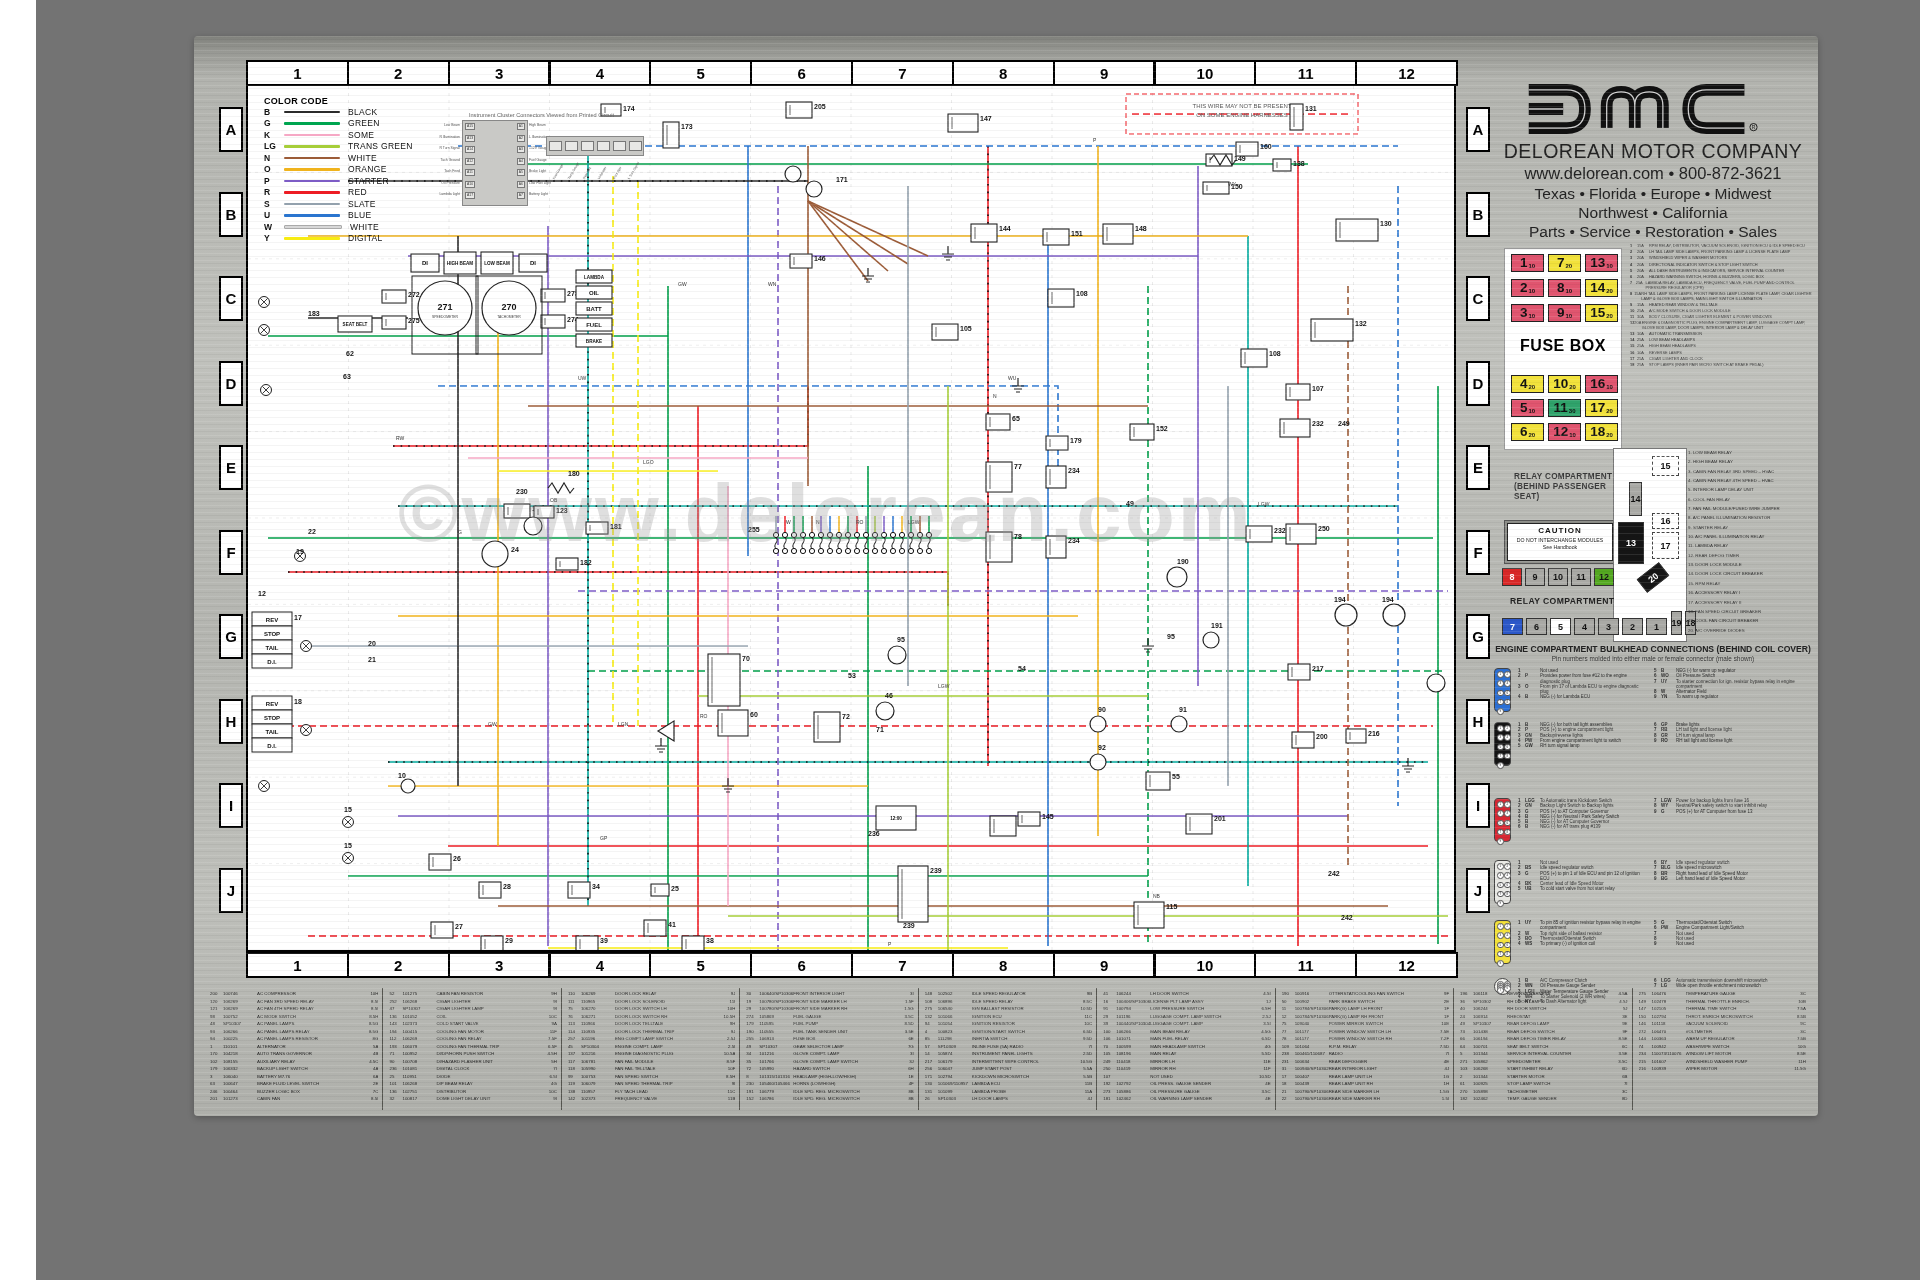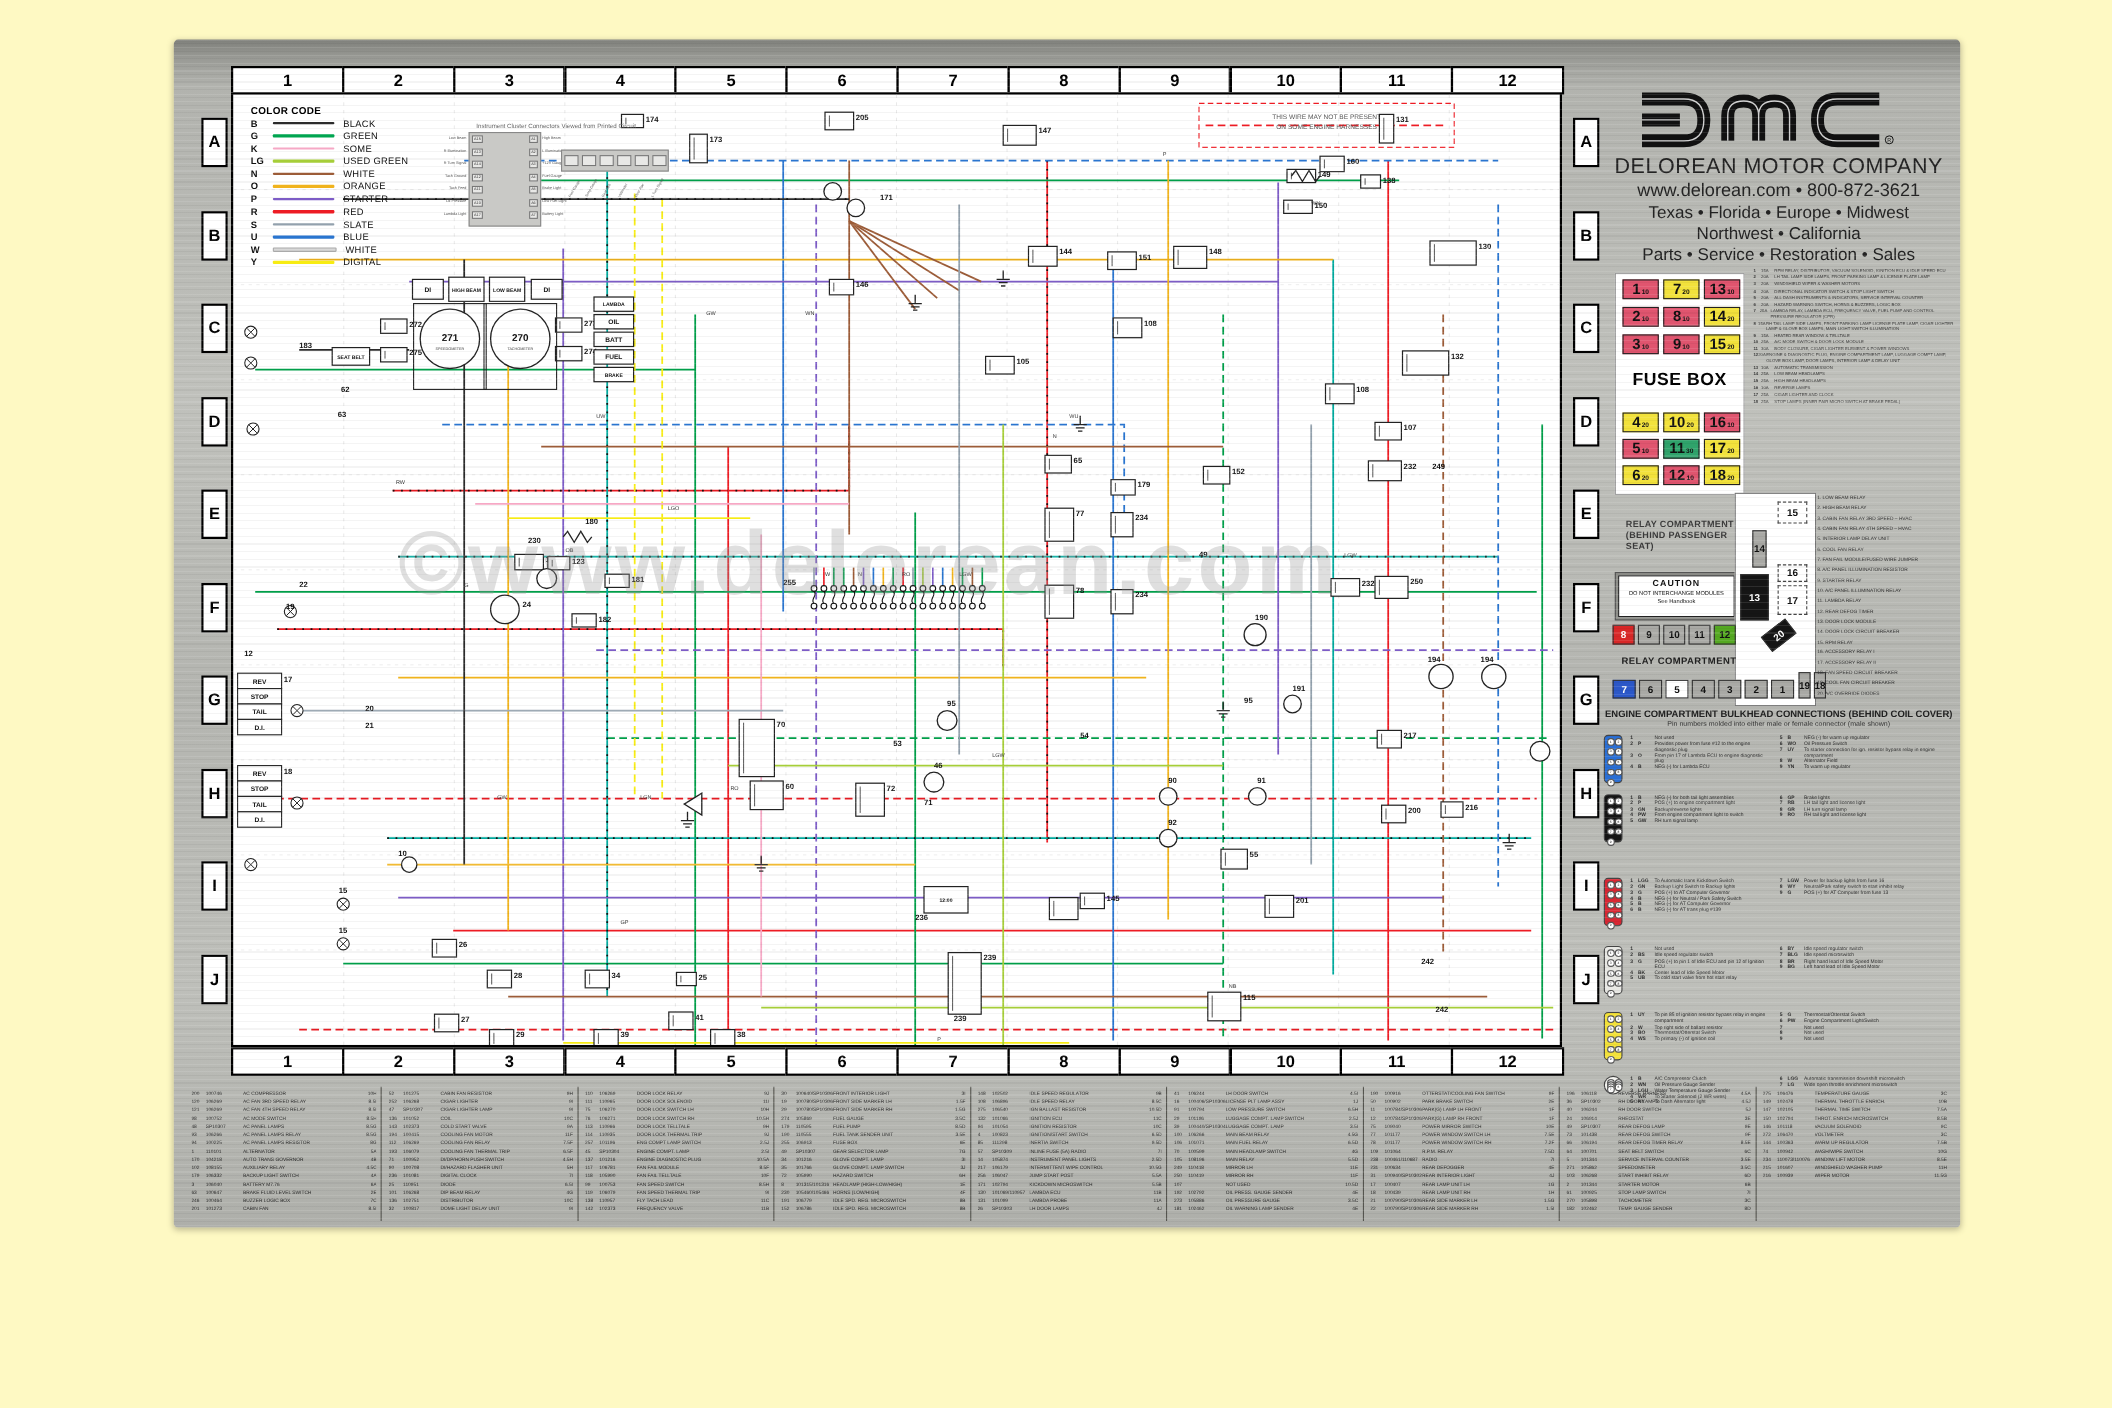--- a/index.html
+++ b/index.html
@@ -1,17 +1,17 @@
 <!DOCTYPE html>
 <html><head>
 <meta charset="utf-8">
 <style>
   html,body{margin:0;padding:0;background:#fff;width:1920px;height:1280px;position:relative;
     font-family:"Liberation Sans",sans-serif;-webkit-font-smoothing:antialiased;}
-  #page{position:absolute;inset:0;overflow:hidden;background:#fef9c3;}
+  #page{position:absolute;inset:0;overflow:hidden;background:#737373;margin-left:36px;}
   
   #poster{position:absolute;left:158px;top:36px;width:1624px;height:1080px;
     background:linear-gradient(180deg,#7f807b 0,#989994 16px,#b2b3ae 42px,#c0c1bc 30%,#b4b5b0 55%,#bebfba 80%,#aeafaa 100%);
     border-radius:4px;box-shadow:0 2px 6px rgba(0,0,0,.25);}
   #poster:after{content:"";position:absolute;inset:0;pointer-events:none;border-radius:4px;
     background:repeating-linear-gradient(180deg,rgba(255,255,255,.10) 0 1px,rgba(0,0,0,0) 1px 3px,rgba(0,0,0,.045) 3px 4px,rgba(0,0,0,0) 4px 7px);}
   
   .gcell{position:absolute;background:#fff;border:2px solid #000;box-sizing:border-box;
     display:flex;align-items:center;justify-content:center;font-weight:bold;font-size:15px;color:#000;}
   #field{position:absolute;left:52px;top:48px;width:1210px;height:868px;background:#fff;border:2px solid #000;box-sizing:border-box;}
@@ -664,21 +664,21 @@
               <span class="nm">GREEN</span>
             </div>
             <div class="row">
               <span class="code">K</span>
               <span class="ln" style="background: rgb(246, 168, 197);"></span>
               <span class="nm">SOME</span>
             </div>
             <div class="row">
               <span class="code">LG</span>
               <span class="ln" style="background: rgb(166, 206, 57);"></span>
-              <span class="nm">USED GREEN</span>
+              <span class="nm">TRANS GREEN</span>
             </div>
             <div class="row">
               <span class="code">N</span>
               <span class="ln" style="background: rgb(156, 92, 56);"></span>
               <span class="nm">WHITE</span>
             </div>
             <div class="row">
               <span class="code">O</span>
               <span class="ln" style="background: rgb(240, 179, 29);"></span>
               <span class="nm">ORANGE</span>

